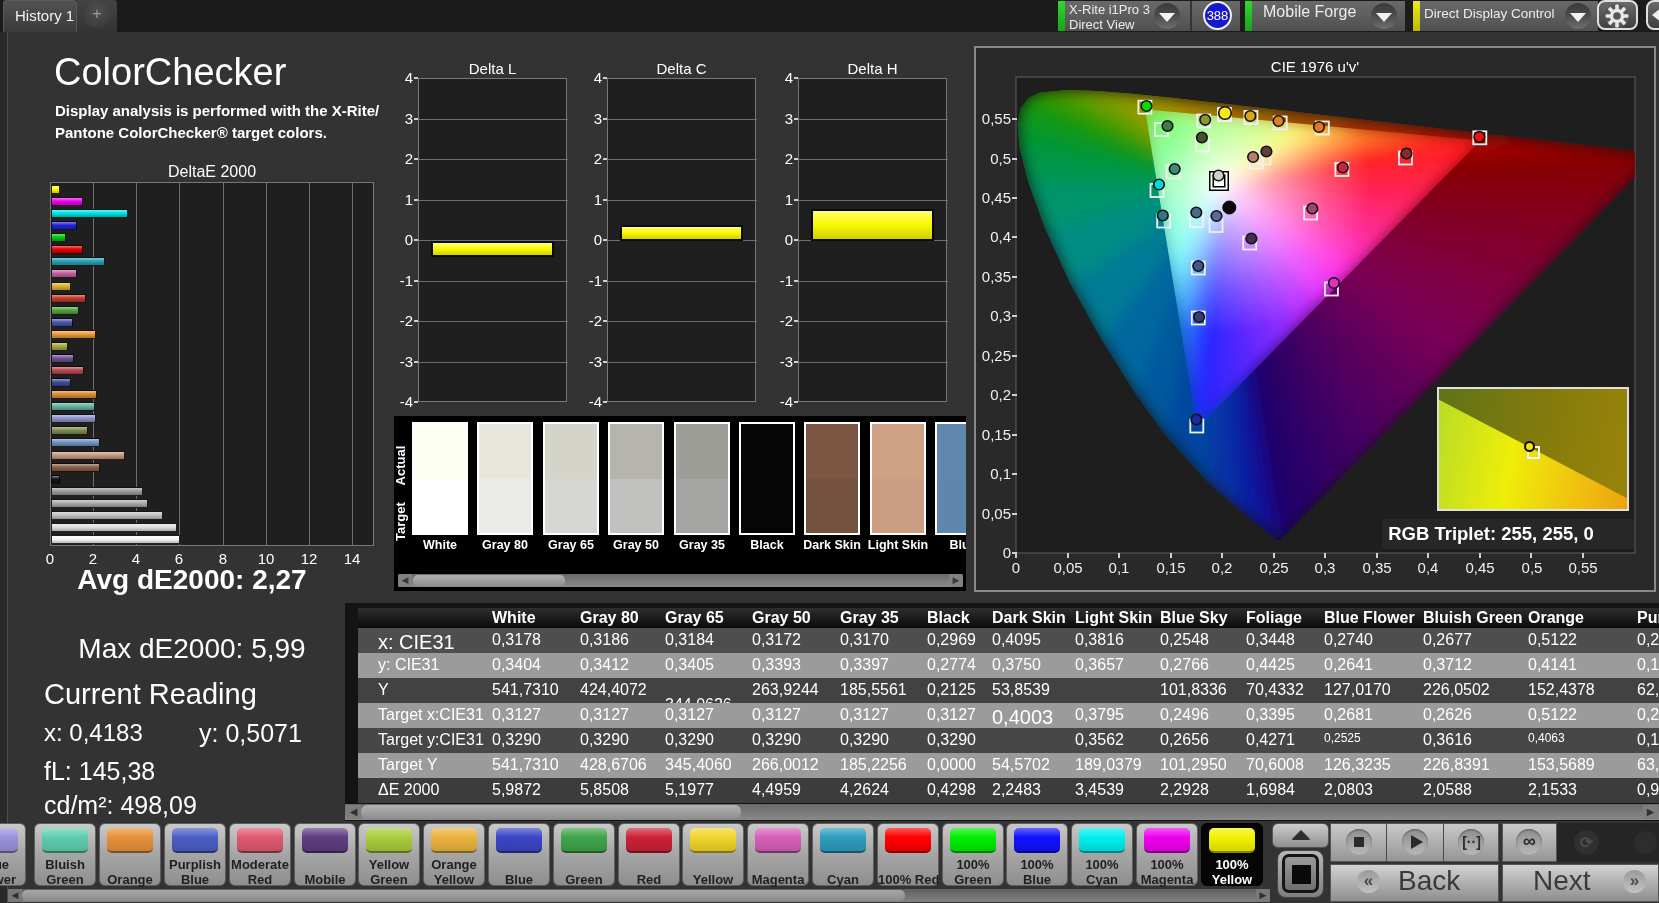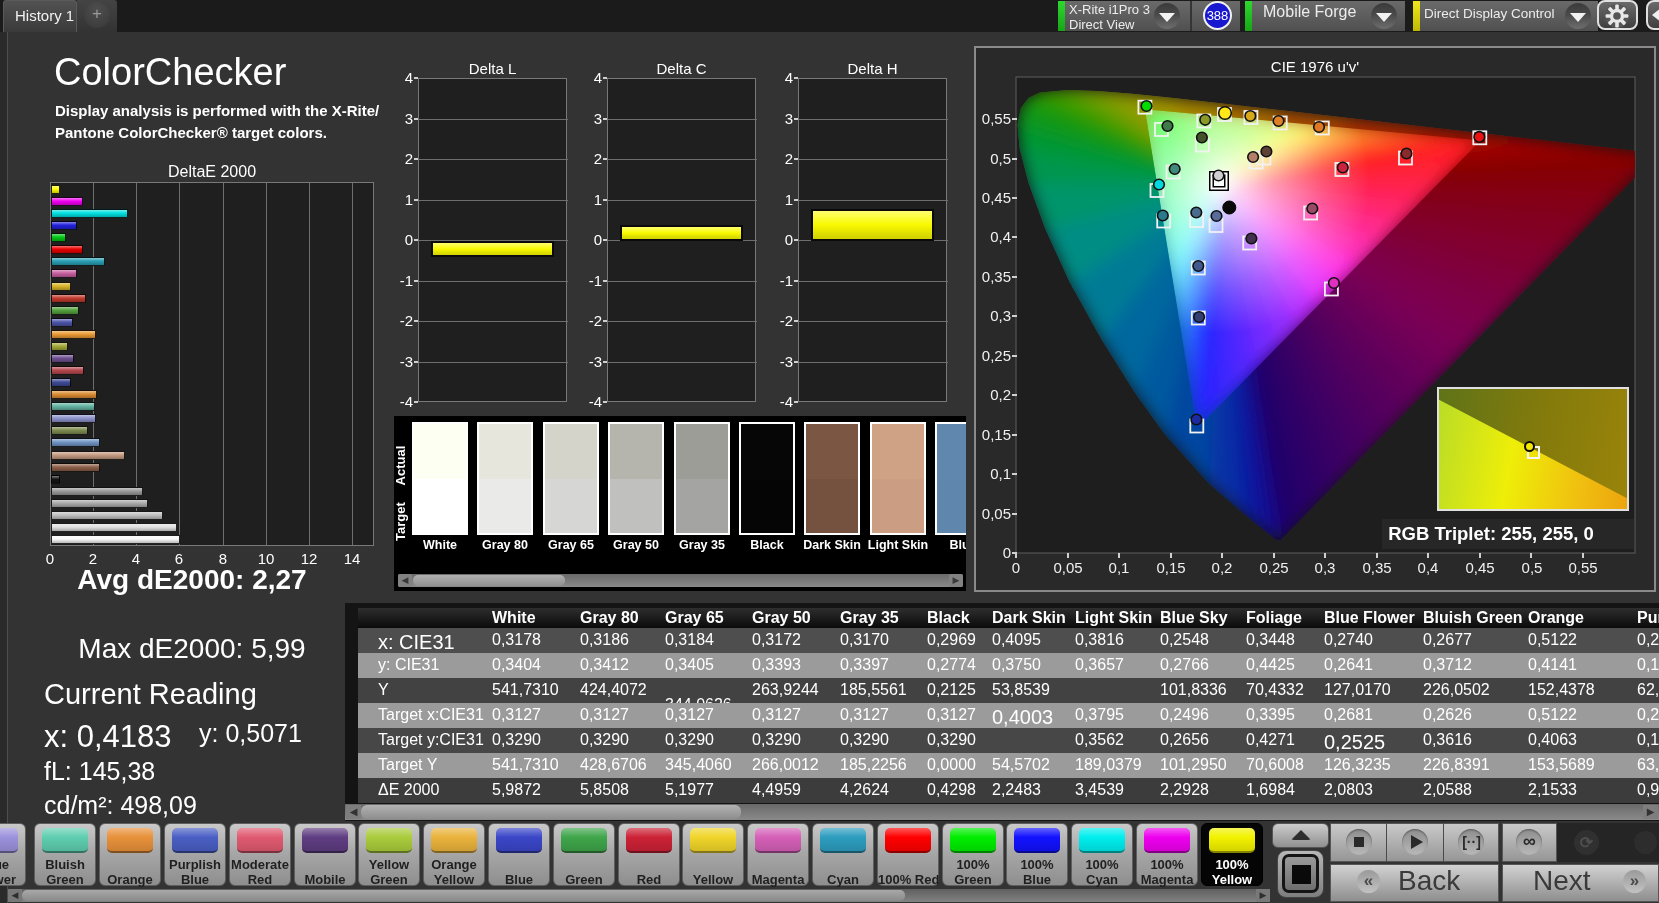--- a/index.html
+++ b/index.html
@@ -236,21 +236,21 @@
     <div class="abs wt" style="left:-24px;top:98px;width:60px;text-align:center;font-size:13px;font-weight:bold;transform:rotate(-90deg);">Target</div>
     <div class="abs" style="left:4px;top:158px;width:565px;height:13px;background:linear-gradient(180deg,#6a6a6a,#8a8a8a);border-radius:2px;">
       <div class="abs" style="left:0;top:0;width:14px;height:13px;background:#828282;border-radius:2px;color:#3a3a3a;font-size:9px;line-height:13px;text-align:center;">◀</div>
       <div class="abs" style="right:0;top:0;width:14px;height:13px;background:#828282;border-radius:2px;color:#3a3a3a;font-size:9px;line-height:13px;text-align:center;">▶</div>
       <div class="abs" style="left:15px;top:1px;width:152px;height:11px;background:linear-gradient(180deg,#b0b0b0,#909090);border-radius:5px;"></div>
     </div>
   </div>
 <div class="abs wt" style="left:37px;top:564px;width:310px;text-align:center;font-size:28px;font-weight:bold;">Avg dE2000: 2,27</div>
 <div class="abs wt" style="left:37px;top:633px;width:310px;text-align:center;font-size:28px;">Max dE2000: 5,99</div>
 <div class="abs wt" style="left:44px;top:678px;font-size:29px;">Current Reading</div>
-<div class="abs wt" style="left:44px;top:719px;font-size:31px;">x: 0,4183</div>
+<div class="abs wt" style="left:44px;top:719px;font-size:24px;">x: 0,4183</div>
 <div class="abs wt" style="left:199px;top:719px;font-size:25px;">y: 0,5071</div>
 <div class="abs wt" style="left:44px;top:757px;font-size:25px;">fL: 145,38</div>
 <div class="abs wt" style="left:44px;top:791px;font-size:25px;">cd/m²: 498,09</div>
 <div class="abs" style="left:974px;top:46px;width:682px;height:546px;background:#292929;border:2px solid #8a8a8a;"></div>
 <div class="abs wt" style="left:974px;top:58px;width:682px;text-align:center;font-size:15px;">CIE 1976 u'v'</div>
 <svg class="abs" style="left:976px;top:48px;" width="678" height="542" viewBox="976 48 678 542">
     <defs>
       <clipPath id="plotclip">
         <rect x="1016" y="77" width="619" height="477"></rect>
       </clipPath>
@@ -591,23 +591,23 @@
       <span class="abs wt" style="left:134px;top:3px;font-size:16px;white-space:nowrap;">0,3290</span>
       <span class="abs wt" style="left:222px;top:3px;font-size:16px;white-space:nowrap;">0,3290</span>
       <span class="abs wt" style="left:307px;top:3px;font-size:16px;white-space:nowrap;">0,3290</span>
       <span class="abs wt" style="left:394px;top:3px;font-size:16px;white-space:nowrap;">0,3290</span>
       <span class="abs wt" style="left:482px;top:3px;font-size:16px;white-space:nowrap;">0,3290</span>
       <span class="abs wt" style="left:569px;top:3px;font-size:16px;white-space:nowrap;">0,3290</span>
       <span class="abs wt" style="left:634px;top:3px;font-size:16px;white-space:nowrap;margin-top:40px;">0,3642</span>
       <span class="abs wt" style="left:717px;top:3px;font-size:16px;white-space:nowrap;">0,3562</span>
       <span class="abs wt" style="left:802px;top:3px;font-size:16px;white-space:nowrap;">0,2656</span>
       <span class="abs wt" style="left:888px;top:3px;font-size:16px;white-space:nowrap;">0,4271</span>
-      <span class="abs wt" style="left:966px;top:3px;font-size:20px;white-space:nowrap;">0,2525</span>
+      <span class="abs wt" style="left:966px;top:3px;font-size:12px;white-space:nowrap;">0,2525</span>
       <span class="abs wt" style="left:1065px;top:3px;font-size:16px;white-space:nowrap;">0,3616</span>
-      <span class="abs wt" style="left:1170px;top:3px;font-size:16px;white-space:nowrap;">0,4063</span>
+      <span class="abs wt" style="left:1170px;top:3px;font-size:12px;white-space:nowrap;">0,4063</span>
       <span class="abs wt" style="left:1279px;top:3px;font-size:16px;white-space:nowrap;">0,1</span>
     </div>
     <div class="abs" style="left:13px;top:150px;width:1301px;height:25px;background:#9b9b9b;">
       <span class="abs wt" style="left:20px;top:3px;font-size:16px;white-space:nowrap;">Target Y</span>
       <span class="abs wt" style="left:134px;top:3px;font-size:16px;white-space:nowrap;">541,7310</span>
       <span class="abs wt" style="left:222px;top:3px;font-size:16px;white-space:nowrap;">428,6706</span>
       <span class="abs wt" style="left:307px;top:3px;font-size:16px;white-space:nowrap;">345,4060</span>
       <span class="abs wt" style="left:394px;top:3px;font-size:16px;white-space:nowrap;">266,0012</span>
       <span class="abs wt" style="left:482px;top:3px;font-size:16px;white-space:nowrap;">185,2256</span>
       <span class="abs wt" style="left:569px;top:3px;font-size:16px;white-space:nowrap;">0,0000</span>

